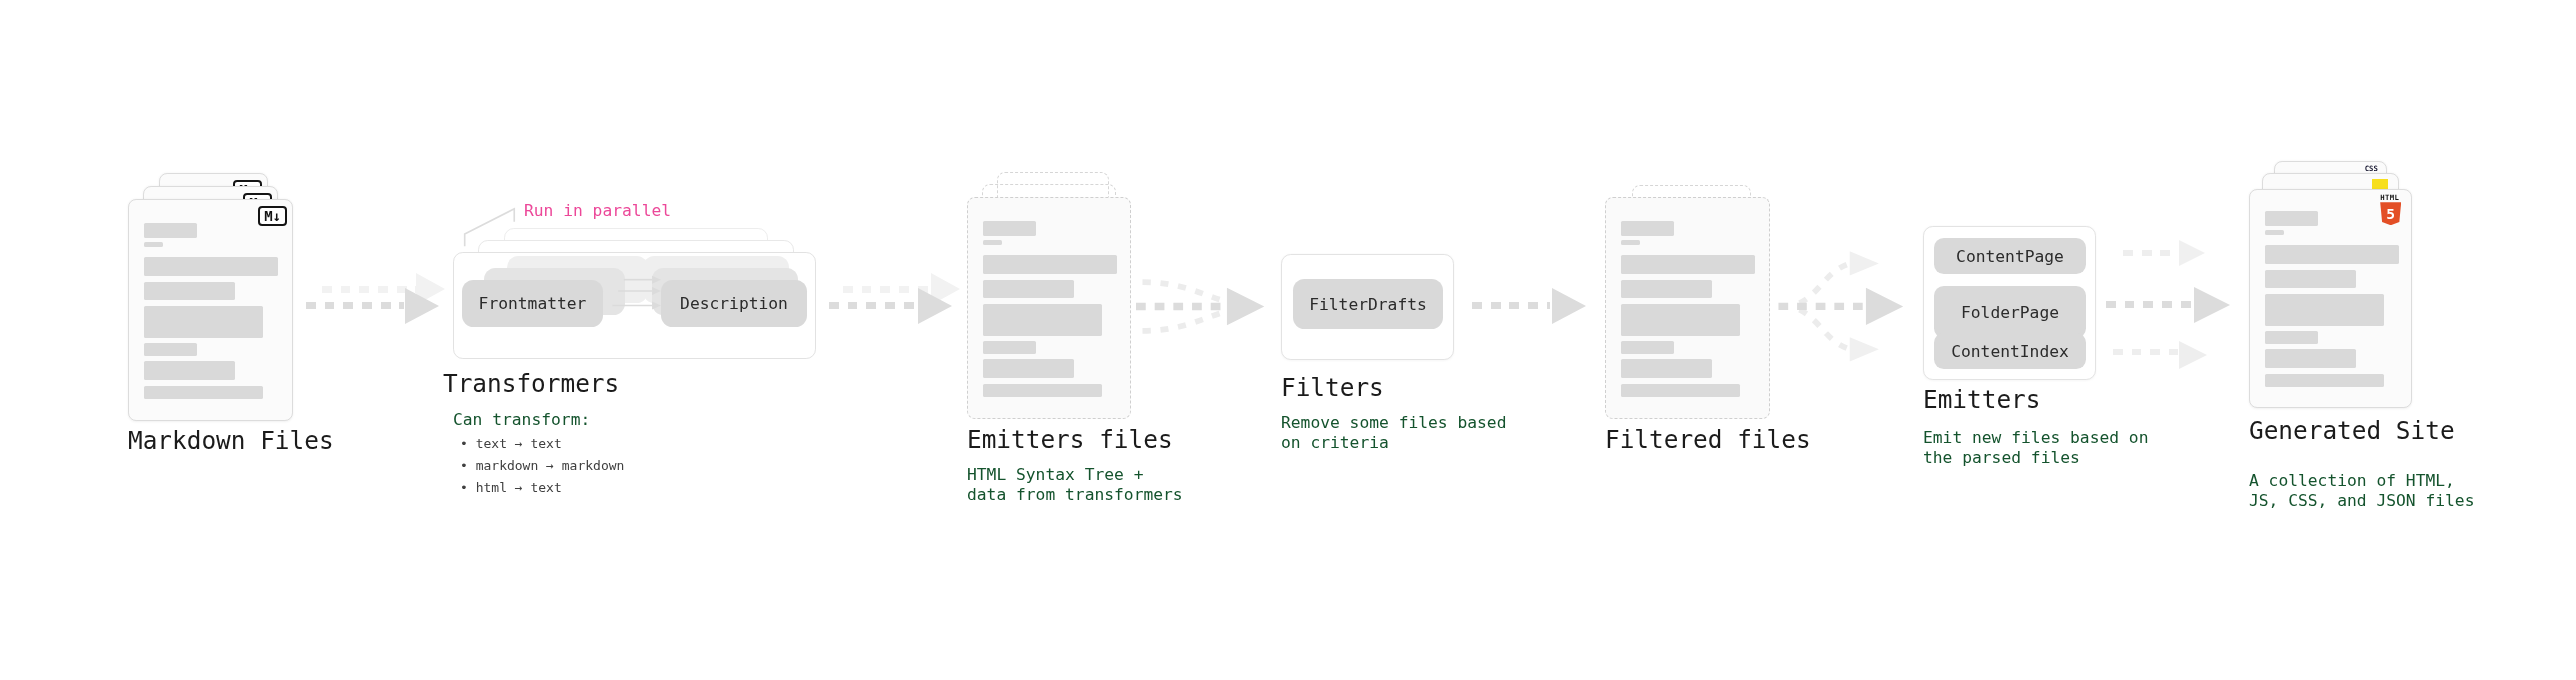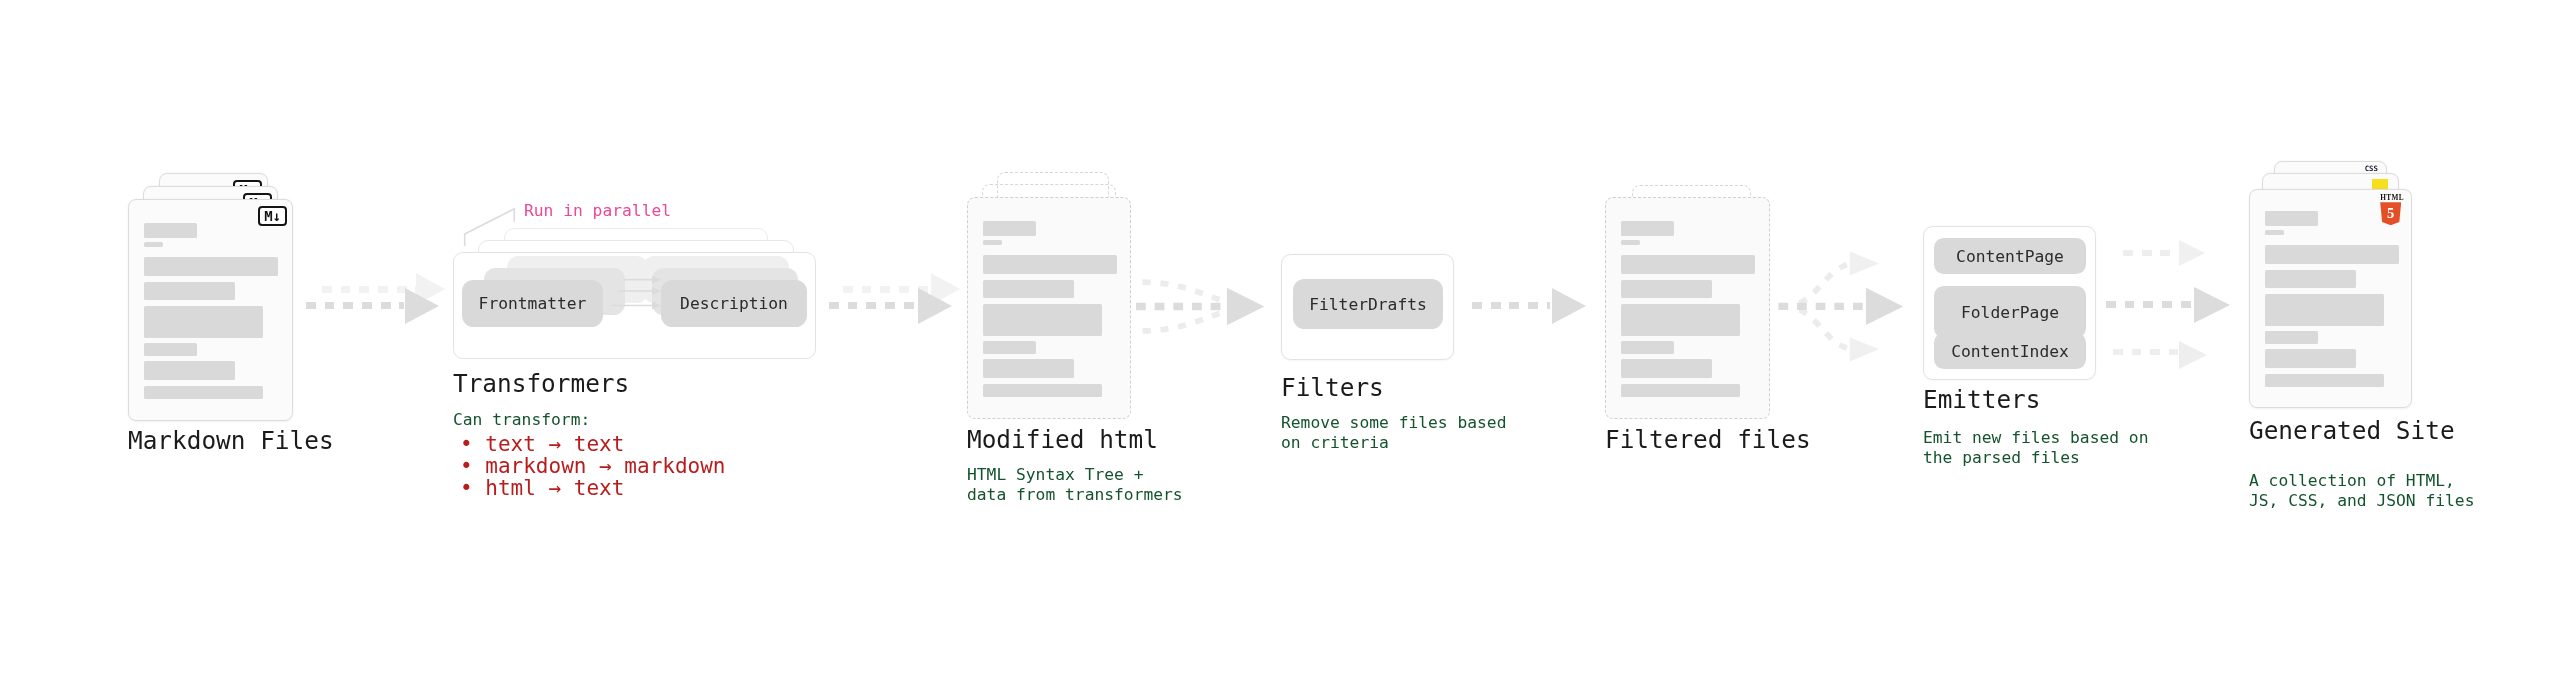--- a/index.html
+++ b/index.html
@@ -19,21 +19,21 @@
   .b3{width:134px;height:18.7px;margin-top:9.8px;}
   .b4{width:91px;height:18.7px;margin-top:5.7px;}
   .b5{width:119px;height:32.5px;margin-top:5.7px;}
   .b6{width:53px;height:13px;margin-top:4.9px;}
   .b7{width:91px;height:18.7px;margin-top:4.9px;}
   .b8{width:119px;height:13px;margin-top:5.7px;}
 
   
   .stage-label{position:absolute;font-size:24.4px;line-height:26px;color:#1b1b1b;white-space:nowrap;}
   .caption{position:absolute;font-size:16.3px;line-height:20.3px;color:#14532d;white-space:pre-line;}
-  .bullets{position:absolute;font-size:21px;line-height:22px;color:#b91c1c;white-space:nowrap;}
+  .bullets{position:absolute;font-size:13px;line-height:22px;color:#404040;white-space:nowrap;}
   .annotation{position:absolute;font-size:16.3px;color:#ec4899;white-space:nowrap;}
 
   
   .node-box{position:absolute;background:#ffffff;border:1.6px solid #e3e3e3;border-radius:9.8px;
             box-shadow:0 0.8px 2.4px rgba(0,0,0,.04);box-sizing:border-box;}
   .outline-box{position:absolute;background:#ffffff;border-radius:9.8px;box-sizing:border-box;}
   .chip{position:absolute;background:#d9d9d9;border-radius:11.4px;color:#2b2b2b;font-size:16.3px;
         display:flex;align-items:center;justify-content:center;box-sizing:border-box;white-space:nowrap;}
   .chip-ghost1{position:absolute;background:#e4e4e4;border-radius:11.4px;}
   .chip-ghost2{position:absolute;background:#efefef;border-radius:11.4px;}
@@ -46,21 +46,21 @@
   .hd{position:absolute;width:0;height:0;border-style:solid;border-color:transparent;}
   .asvg{position:absolute;}
 
   
   .md-icon{position:absolute;right:4.9px;top:5.7px;height:20.3px;padding:0 4.1px;border:2.4px solid #141414;
            border-radius:4.1px;background:#fff;color:#141414;font-weight:bold;font-size:14px;
            display:flex;align-items:center;box-sizing:border-box;}
   .css-badge{position:absolute;right:6.5px;top:3.3px;font-size:7.3px;font-weight:bold;color:#15152e;
              border-bottom:2.4px solid #2965f1;padding:0 1.6px 0.8px 1.6px;line-height:7.3px;}
   .js-badge{position:absolute;right:9.8px;top:4.9px;width:16.3px;height:12.2px;background:#f7df1e;}
-  .html5-badge{position:absolute;right:9.8px;top:4.1px;width:21px;text-align:right;font-family:Liberation Serif, serif;}
+  .html5-badge{position:absolute;right:9.8px;top:4.1px;width:21px;text-align:left;}
   .html5-word{font-size:7.3px;font-weight:bold;color:#141414;line-height:7.3px;letter-spacing:0.4px;}
   .html5-shield{width:21px;height:23px;background:#e34f26;margin-top:0.8px;
                 clip-path:polygon(0 0,100% 0,91% 86%,50% 100%,9% 86%);
                 display:flex;align-items:center;justify-content:center;
                 color:#fff;font-weight:bold;font-size:14.6px;}
 </style>
 </head>
 <body>
 
 <div class="canvas">
@@ -115,21 +115,21 @@
 
     <svg class="asvg" style="left:608px;top:270px;" width="59" height="42" viewBox="0 0 72 52">
       <line x1="19" y1="12" x2="54" y2="12" stroke="#dbdbdb" stroke-width="2"></line>
       <polygon points="54,7 54,17 65,12" fill="#dbdbdb"></polygon>
       <line x1="12" y1="26" x2="54" y2="26" stroke="#dbdbdb" stroke-width="2"></line>
       <polygon points="54,21 54,31 65,26" fill="#dbdbdb"></polygon>
       <line x1="5" y1="44" x2="54" y2="44" stroke="#dbdbdb" stroke-width="2"></line>
       <polygon points="54,39 54,49 65,44" fill="#dbdbdb"></polygon>
     </svg>
 
-    <div class="stage-label" style="left:453px;top:371px;">Transformers</div>
+    <div class="stage-label" style="left:443px;top:371px;">Transformers</div>
     <div class="caption" style="left:453px;top:410px;">Can transform:</div>
     <div class="bullets" style="left:460px;top:433px;">• text → text</div>
     <div class="bullets" style="left:460px;top:455px;">• markdown → markdown</div>
     <div class="bullets" style="left:460px;top:477px;">• html → text</div>
   </div>
 
   <div>
     <div class="dl dl-ghost" style="left:843px;top:286px;width:89px;"></div>
     <div class="hd" style="left:931px;top:273px;border-width:16.3px 0 16.3px 29px;border-left-color:#f2f2f2;"></div>
     <div class="dl dl-main" style="left:829px;top:302px;width:91px;"></div>
@@ -144,21 +144,21 @@
         <div class="bar b1"></div>
           <div class="bar b2"></div>
           <div class="bar b3"></div>
           <div class="bar b4"></div>
         <div class="bar b5"></div>
           <div class="bar b6"></div>
           <div class="bar b7"></div>
           <div class="bar b8"></div>
       </div>
     </div>
-    <div class="stage-label" style="left:967px;top:427px;">Modified html</div>
+    <div class="stage-label" style="left:967px;top:427px;">Emitters files</div>
     <div class="caption" style="left:967px;top:465px;">HTML Syntax Tree +
 data from transformers</div>
   </div>
 
   <svg class="asvg" style="left:1136px;top:251px;" width="134" height="111" viewBox="0 0 165 136">
     <path d="M 8,38 C 55,38 78,52 108,61" fill="none" stroke="#ececec" stroke-width="7" stroke-dasharray="10 12"></path>
     <path d="M 8,98 C 55,98 78,84 108,75" fill="none" stroke="#ececec" stroke-width="7" stroke-dasharray="10 12"></path>
     <line x1="0" y1="68" x2="112" y2="68" stroke="#dcdcdc" stroke-width="9" stroke-dasharray="12 11"></line>
     <polygon points="112,45 112,91 158,68" fill="#dcdcdc"></polygon>
   </svg>

